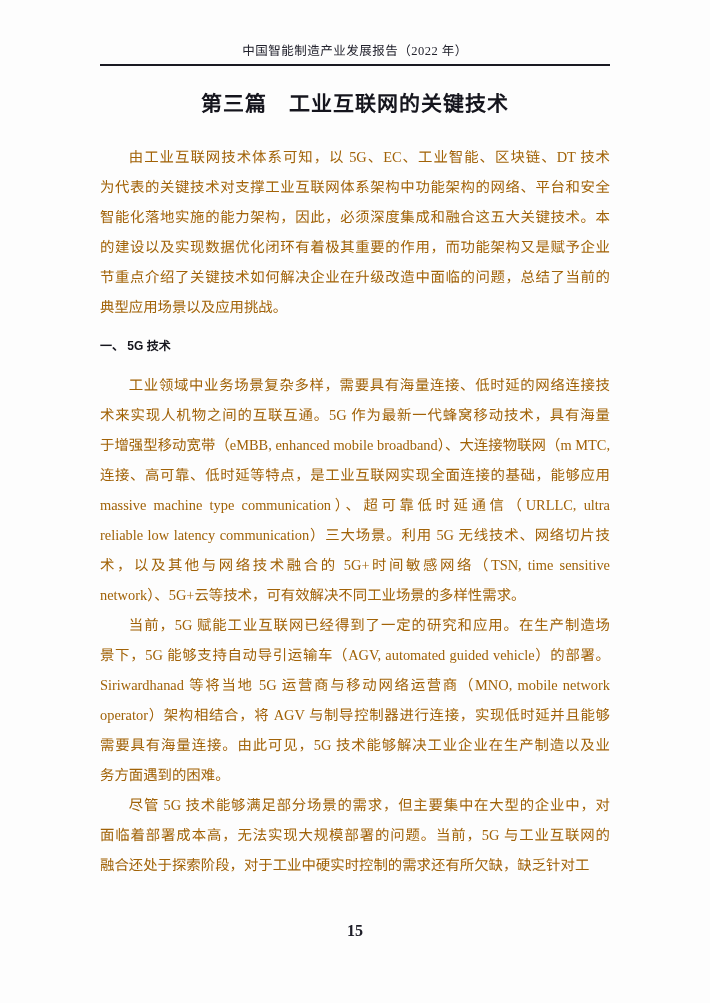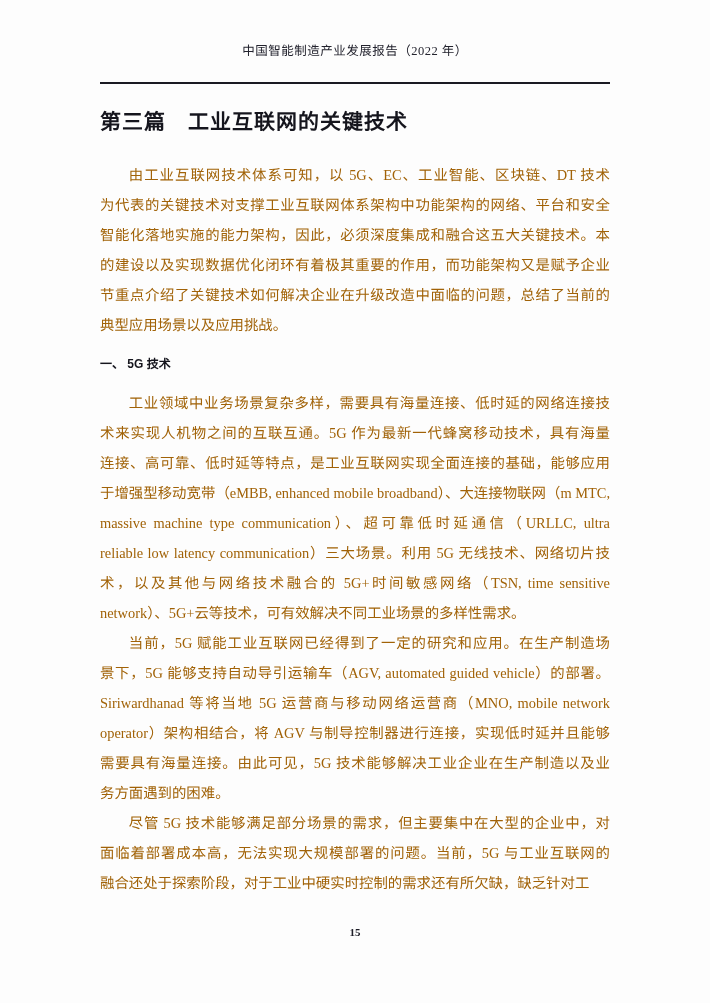--- a/index.html
+++ b/index.html
@@ -17,37 +17,38 @@
     overflow: hidden;
     box-sizing: border-box;
   }
   .page-inner {
     margin: 0 100px;
     width: 510px;
   }
   
   .page-header {
     padding-top: 43px;
-    padding-bottom: 23px;
+    padding-bottom: 5px;
     border-bottom: 2px solid #1a1a22;
   }
   .header-text {
     text-align: center;
     font-size: 12.5px;
     line-height: 16px;
     letter-spacing: 0.5px;
     color: #23232e;
   }
   
   .doc-title {
     margin: 22px 0 12px 0;
     font-family: "Liberation Sans", "DejaVu Sans", sans-serif;
     font-weight: bold;
     font-size: 21px;
     line-height: 32px;
+    text-align: center;
     letter-spacing: 1px;
     color: #15151d;
   }
   
   .doc-body {
     margin-top: 22px;
     font-size: 14.4px;
   }
   .paragraph { margin: 0; }
   .line {
@@ -68,21 +69,21 @@
   }
   
   .page-footer {
     position: absolute;
     left: 0;
     right: 0;
     top: 922px;
     text-align: center;
   }
   .page-number {
-    font-size: 11px;
+    font-size: 16px;
     font-weight: bold;
     color: #1d1d27;
   }
 </style>
 </head>
 <body>
 
 <div class="page">
   <div class="page-inner">
 
@@ -98,22 +99,22 @@
           <div class="line">为代表的关键技术对支撑工业互联网体系架构中功能架构的网络、平台和安全</div>
           <div class="line">智能化落地实施的能力架构，因此，必须深度集成和融合这五大关键技术。本</div>
           <div class="line">的建设以及实现数据优化闭环有着极其重要的作用，而功能架构又是赋予企业</div>
           <div class="line">节重点介绍了关键技术如何解决企业在升级改造中面临的问题，总结了当前的</div>
           <div class="line last">典型应用场景以及应用挑战。</div>
         </div>
         <h2 class="section-heading">一、 5G 技术</h2>
         <div class="paragraph">
           <div class="line first">工业领域中业务场景复杂多样，需要具有海量连接、低时延的网络连接技</div>
           <div class="line">术来实现人机物之间的互联互通。5G 作为最新一代蜂窝移动技术，具有海量</div>
+          <div class="line">于增强型移动宽带（eMBB, enhanced mobile broadband）、大连接物联网（m MTC,</div>
           <div class="line">连接、高可靠、低时延等特点，是工业互联网实现全面连接的基础，能够应用</div>
-          <div class="line">于增强型移动宽带（eMBB, enhanced mobile broadband）、大连接物联网（m MTC,</div>
           <div class="line">massive machine type communication）、超可靠低时延通信（URLLC, ultra</div>
           <div class="line">reliable low latency communication）三大场景。利用 5G 无线技术、网络切片技</div>
           <div class="line">术，以及其他与网络技术融合的 5G+时间敏感网络（TSN, time sensitive</div>
           <div class="line last">network）、5G+云等技术，可有效解决不同工业场景的多样性需求。</div>
         </div>
         <div class="paragraph">
           <div class="line first">当前，5G 赋能工业互联网已经得到了一定的研究和应用。在生产制造场</div>
           <div class="line">景下，5G 能够支持自动导引运输车（AGV, automated guided vehicle）的部署。</div>
           <div class="line">Siriwardhanad 等将当地 5G 运营商与移动网络运营商（MNO, mobile network</div>
           <div class="line">operator）架构相结合，将 AGV 与制导控制器进行连接，实现低时延并且能够</div>

